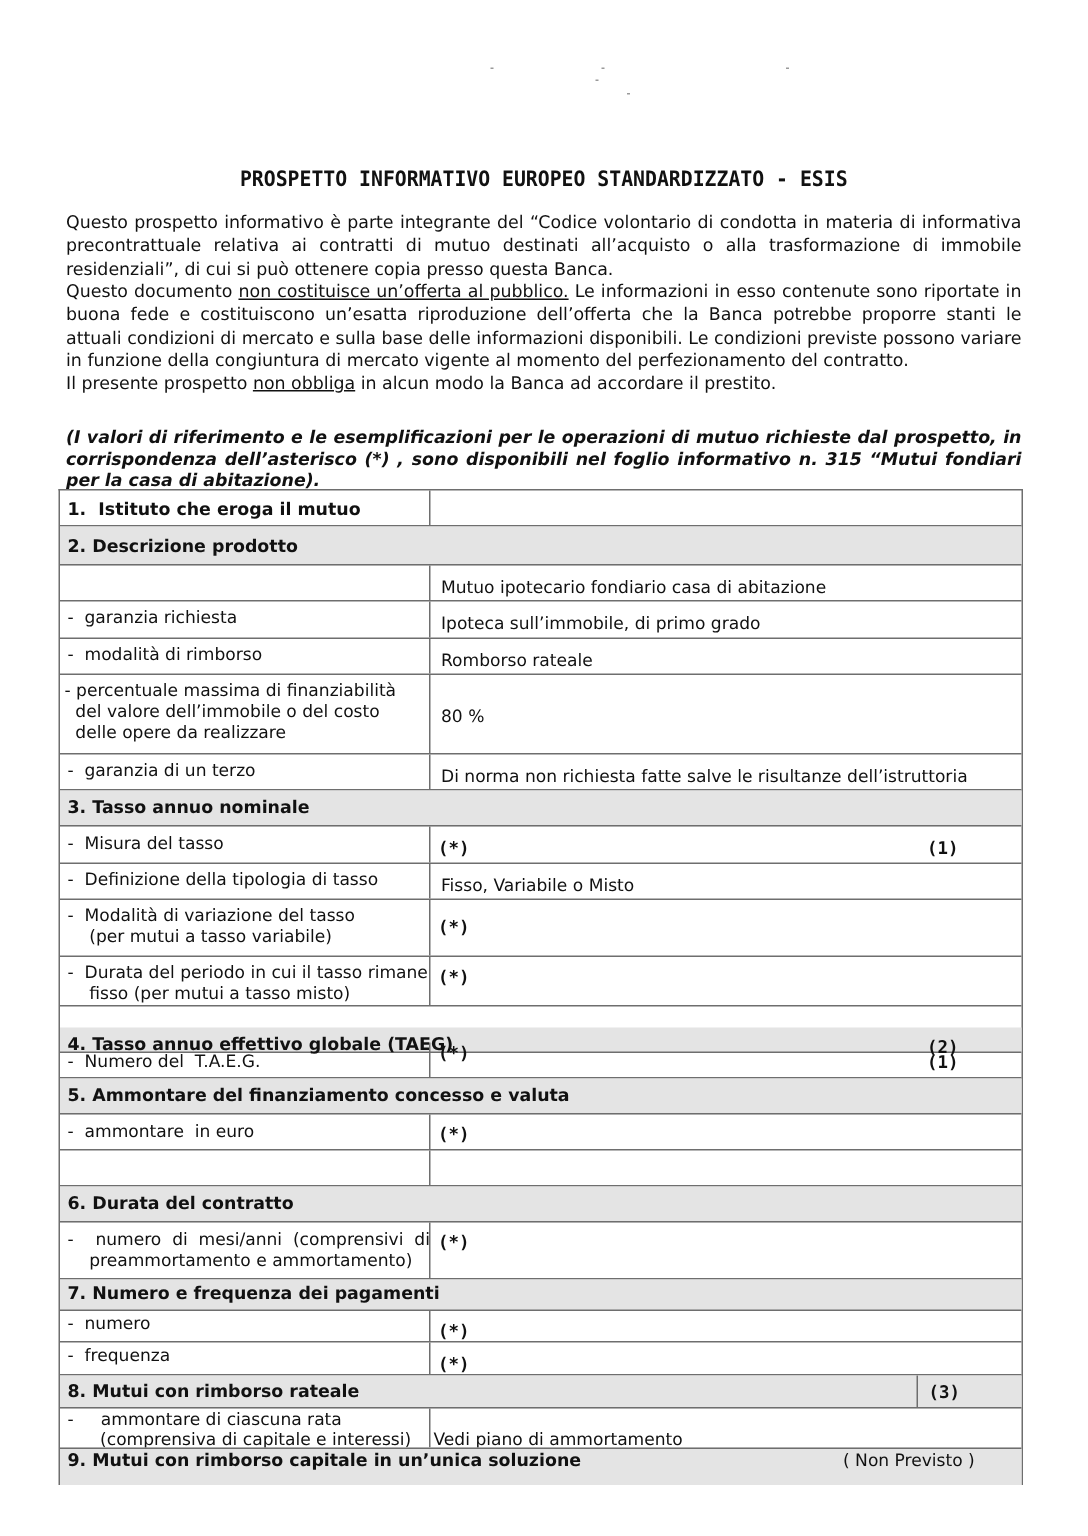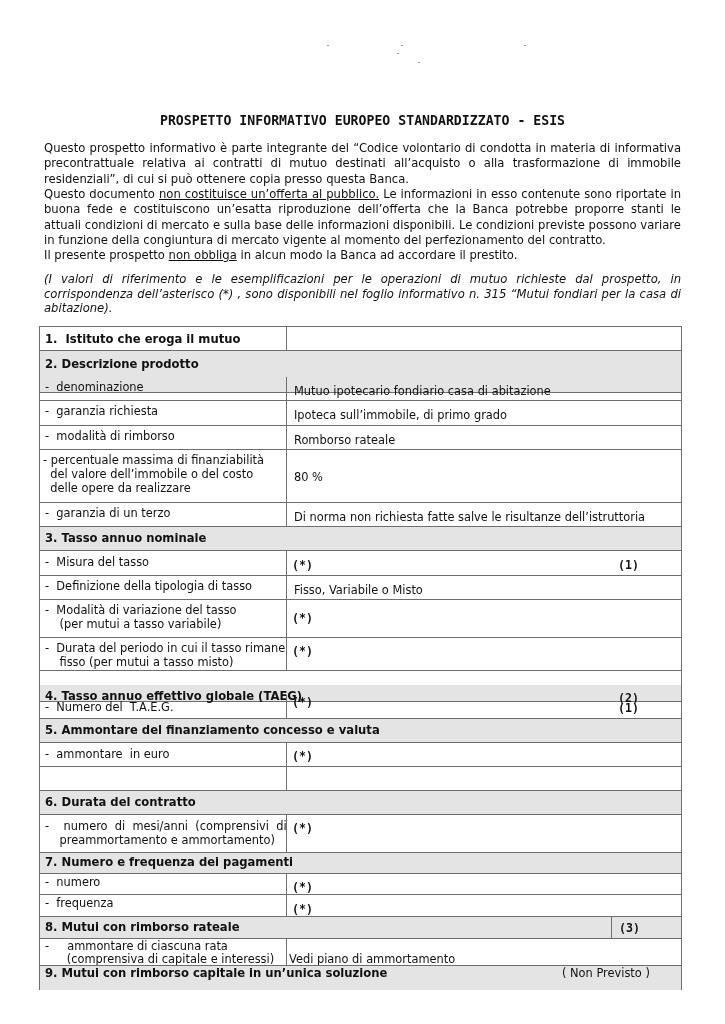--- a/index.html
+++ b/index.html
@@ -12,22 +12,22 @@
     position: absolute; left: 0; width: 725px; top: 112px; text-align: center;
     font-family: "DejaVu Sans Mono", monospace; font-weight: bold; font-size: 14.2px;
     letter-spacing: 0px; transform: scaleX(0.93); transform-origin: center;
   }
   .para {
     position: absolute; left: 44px; width: 637px;
     font-size: 11.6px; line-height: 15.4px; text-align: justify;
   }
   .para u { text-decoration: underline; }
   .note {
-    position: absolute; left: 44px; width: 637px; top: 272px;
-    font-size: 11.6px; line-height: 14.6px; font-weight: normal; font-style: italic;
+    position: absolute; left: 44px; width: 637px; top: 284px;
+    font-size: 11.6px; line-height: 14.6px; font-weight: bold; font-style: italic;
     text-align: justify;
   }
   .tbl {
     position: absolute; left: 39px; top: 326px; width: 643px; height: 700px;
     border-left: 1.5px solid #6e6e6e; border-right: 1.5px solid #6e6e6e; border-top: 1.5px solid #6e6e6e;
     box-sizing: border-box;
   }
   .row {
     position: absolute; left: 0; right: 0; box-sizing: border-box;
     border-bottom: 1.5px solid #6e6e6e;
@@ -63,28 +63,25 @@
 
   <div class="row" style="top:0;height:24px">
     <div class="c1">
         <span class="t bold" style="top:5px;font-size:11.6px">1.  Istituto che eroga il mutuo</span>
       </div>
     <div class="c2">
         <span class="t" style="top:5px"></span>
       </div>
   </div>
 
-  <div class="row head" style="top:24px;height:42px">
+  <div class="row head" style="top:24px;height:26px">
     <span class="lbl" style="top:6px">2.  Descrizione prodotto</span>
   </div>
 
   <div class="row" style="top:50px;height:24px">
-    <div class="c1">
-        <span class="t" style="top:3px">-  denominazione</span>
-      </div>
     <div class="c2">
         <span class="t" style="top:7px">Mutuo ipotecario fondiario casa di abitazione</span>
       </div>
   </div>
   <div class="row" style="top:74px;height:25px">
     <div class="c1">
         <span class="t" style="top:3px">-  garanzia richiesta</span>
       </div>
     <div class="c2">
         <span class="t" style="top:7px">Ipoteca sull’immobile, di primo grado</span>

